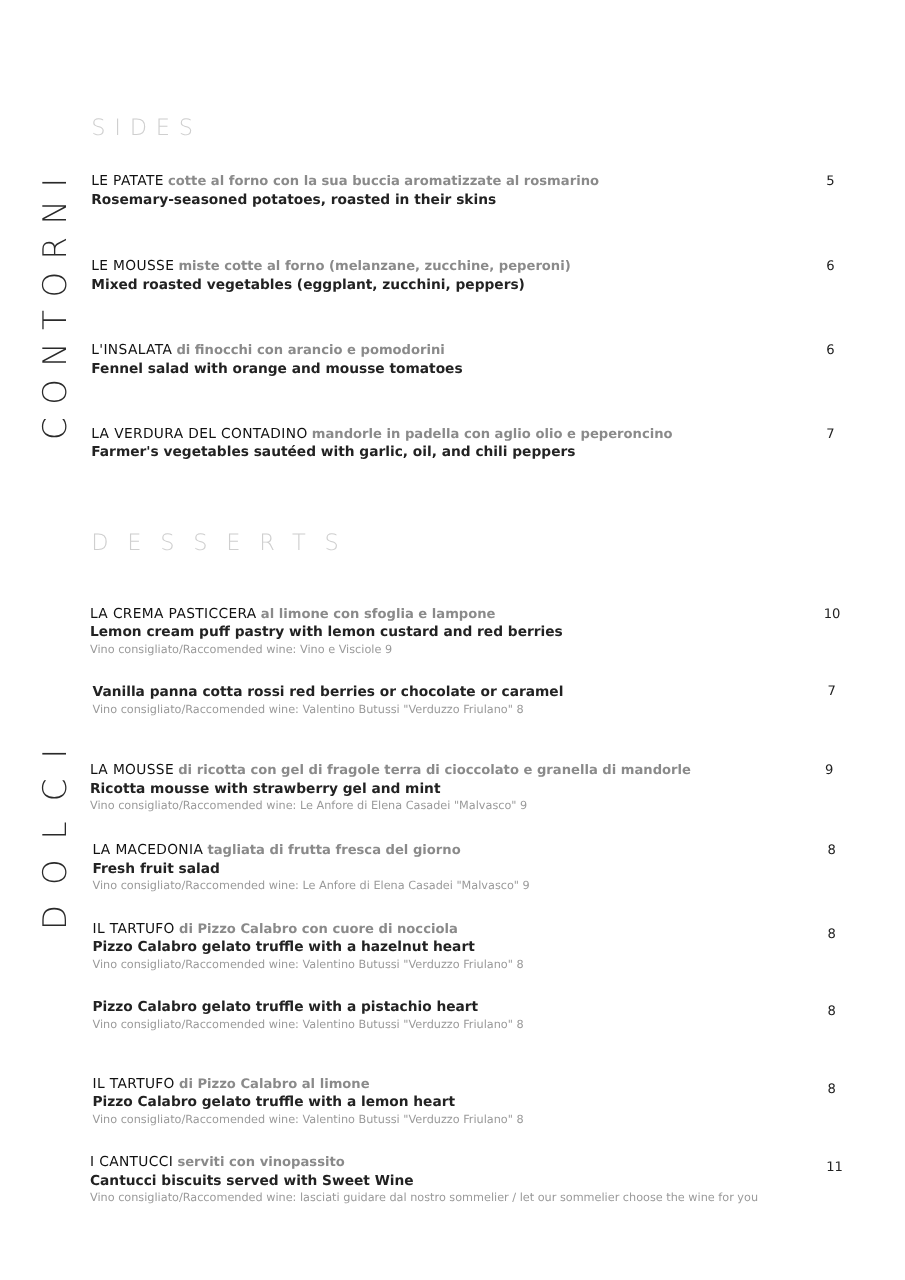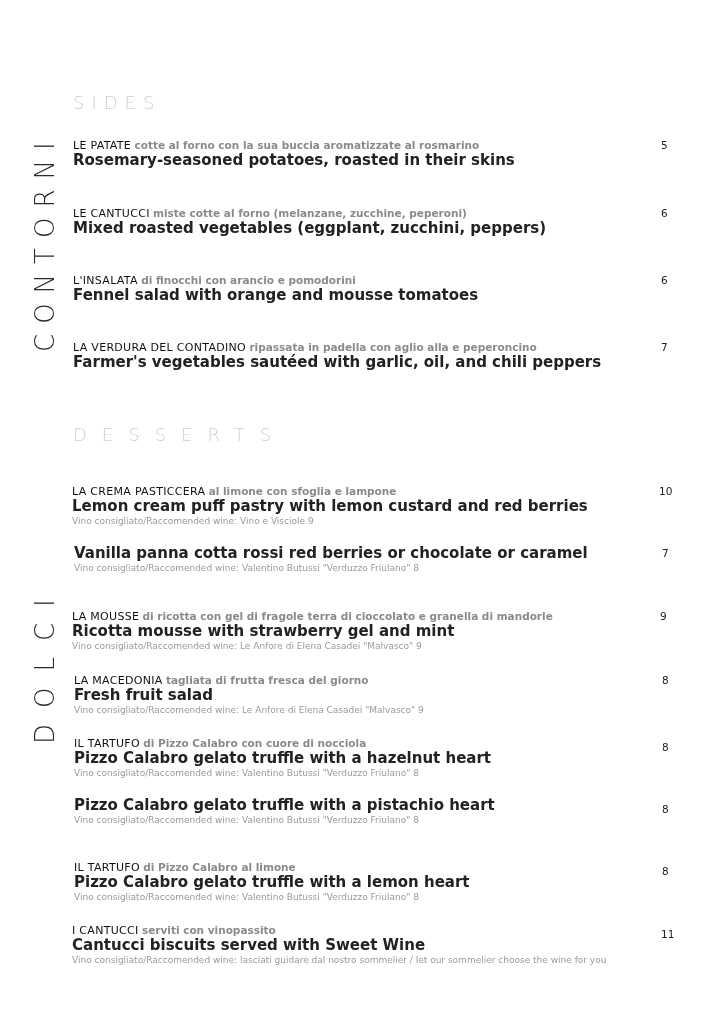--- a/index.html
+++ b/index.html
@@ -11,50 +11,50 @@
   .desserts-title { top: 424px; font-size: 18px; letter-spacing: 15px; }
   .vertical { position: absolute; color: #2a2a2a; font-size: 26px; font-weight: 200;
               transform: rotate(-90deg); transform-origin: left top; white-space: nowrap;
               font-family: "DejaVu Sans", sans-serif; }
   .contorni { left: 30px; top: 352px; letter-spacing: 10px; }
   .dolci { left: 30px; top: 744px; letter-spacing: 16px; }
   .item { position: absolute; left: 73px; width: 600px; }
   .line1 { font-size: 10.5px; line-height: 14px; white-space: nowrap; }
   .name { font-weight: normal; font-size: 11px; letter-spacing: 0.3px; color: #111; }
   .it { color: #8a8a8a; font-weight: bold; }
-  .en { font-size: 15px; line-height: 15px; color: #222; font-weight: 600; white-space: nowrap; }
+  .en { font-size: 11px; line-height: 15px; color: #222; font-weight: 600; white-space: nowrap; }
   .wine { font-size: 9px; line-height: 14px; color: #9a9a9a; white-space: nowrap; }
   .price { position: absolute; font-size: 10.5px; color: #222; }
 </style>
 </head>
 <body>
 
 <div class="section-title sides-title">SIDES</div>
 <div class="vertical contorni">CONTORNI</div>
 
 <div class="item" style="top:138px">
   <div class="line1"><span class="name">LE PATATE</span> <span class="it">cotte al forno con la sua buccia aromatizzate al rosmarino</span></div>
   <div class="en">Rosemary-seasoned potatoes, roasted in their skins</div>
 </div>
 <div class="price" style="left:661px;top:139px">5</div>
 
 <div class="item" style="top:206px">
-  <div class="line1"><span class="name">LE CANTUCCI</span> <span class="it">miste cotte al forno (melanzane, zucchine, peperoni)</span></div>
+  <div class="line1"><span class="name">LE MOUSSE</span> <span class="it">miste cotte al forno (melanzane, zucchine, peperoni)</span></div>
   <div class="en">Mixed roasted vegetables (eggplant, zucchini, peppers)</div>
 </div>
 <div class="price" style="left:661px;top:207px">6</div>
 
 <div class="item" style="top:273px">
   <div class="line1"><span class="name">L'INSALATA</span> <span class="it">di finocchi con arancio e pomodorini</span></div>
   <div class="en">Fennel salad with orange and mousse tomatoes</div>
 </div>
 <div class="price" style="left:661px;top:274px">6</div>
 
 <div class="item" style="top:340px">
-  <div class="line1"><span class="name">LA VERDURA DEL CONTADINO</span> <span class="it">ripassata in padella con aglio alla e peperoncino</span></div>
+  <div class="line1"><span class="name">LA VERDURA DEL CONTADINO</span> <span class="it">mandorle in padella con aglio olio e peperoncino</span></div>
   <div class="en">Farmer's vegetables sautéed with garlic, oil, and chili peppers</div>
 </div>
 <div class="price" style="left:661px;top:341px">7</div>
 
 <div class="section-title desserts-title">DESSERTS</div>
 <div class="vertical dolci">DOLCI</div>
 
 <div class="item" style="top:484px;left:72px">
   <div class="line1"><span class="name">LA CREMA PASTICCERA</span> <span class="it">al limone con sfoglia e lampone</span></div>
   <div class="en">Lemon cream puff pastry with lemon custard and red berries</div>

